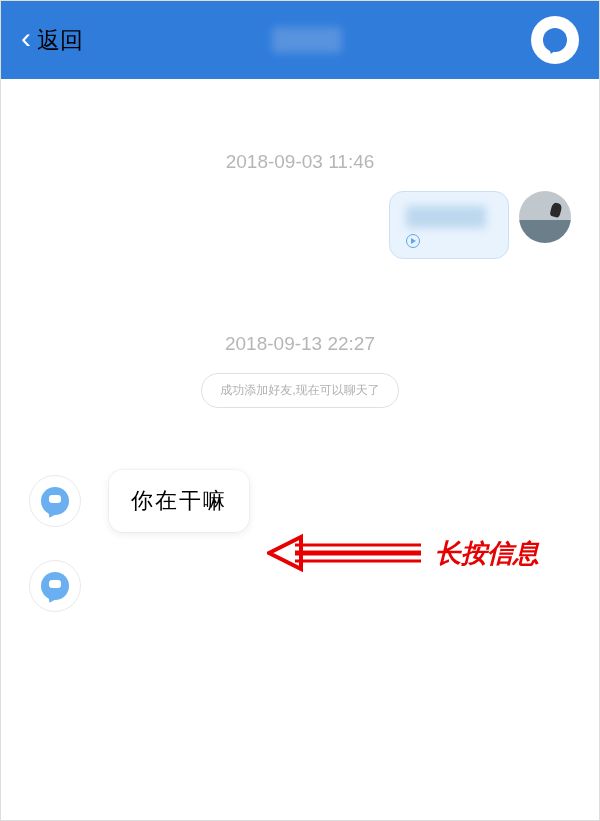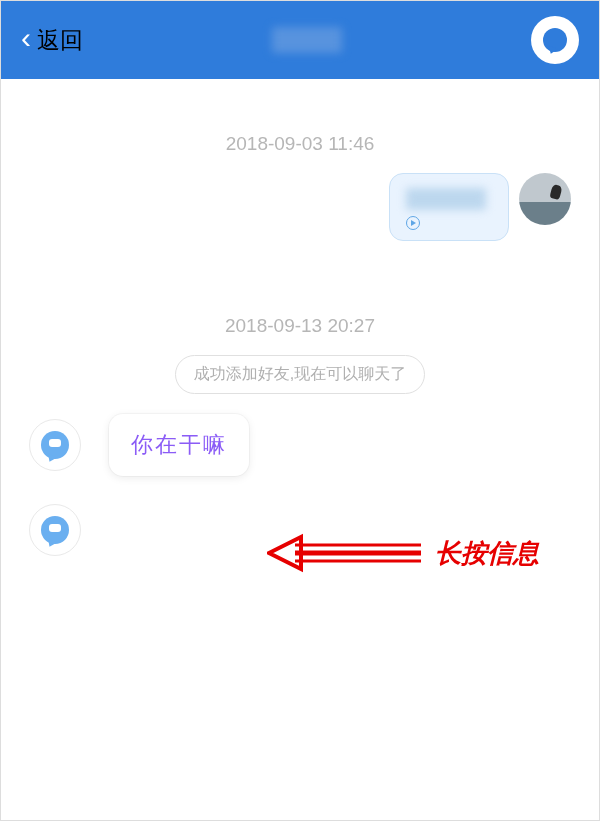--- a/index.html
+++ b/index.html
@@ -39,21 +39,21 @@
       content: "";
       position: absolute;
       bottom: -2px; left: 4px;
       width: 0; height: 0;
       border-left: 5px solid transparent;
       border-right: 5px solid transparent;
       border-top: 7px solid #2f7cdb;
       transform: rotate(20deg);
     }
     .chat-body {
-      padding: 18px 28px;
+      padding: 36px 28px;
       position: relative;
       height: calc(821px - 78px);
     }
     .timestamp {
       text-align: center;
       color: #b6b6b6;
       font-size: 19px;
       margin-top: 36px;
       margin-bottom: 18px;
     }
@@ -83,25 +83,25 @@
       position: absolute;
       top: 12px; right: 10px;
       width: 10px; height: 14px;
       background: #2a2a2a;
       border-radius: 40% 40% 30% 30%;
       transform: rotate(15deg);
     }
     .system-pill {
       display: block;
       width: fit-content;
-      margin: 0 auto 20px auto;
+      margin: 0 auto 62px auto;
       background: #fff;
       border: 1px solid #e0e0e0;
       color: #b0b0b0;
-      font-size: 16px;
+      font-size: 12px;
       padding: 8px 18px;
       border-radius: 20px;
     }
     .in-row { display: flex; align-items: center; gap: 28px; margin-bottom: 28px; }
     .avatar-in {
       width: 52px; height: 52px;
       background: #fff;
       border: 1px solid #e9e9e9;
       border-radius: 50%;
       display: flex; align-items: center; justify-content: center;
@@ -130,21 +130,21 @@
       border-right: 5px solid transparent;
       border-top: 7px solid #6aaff0;
       transform: rotate(25deg);
     }
     .in-bubble {
       background: #fff;
       border-radius: 14px;
       box-shadow: 0 2px 8px rgba(0,0,0,.08), 0 0 0 1px rgba(0,0,0,.03);
       padding: 16px 22px;
       font-size: 22px;
-      color: #8b5cf6;
+      color: #000000;
       letter-spacing: 2px;
     }
     .annotation {
       position: absolute;
       top: 452px;
       left: 266px;
       display: flex;
       align-items: center;
       pointer-events: none;
     }
@@ -178,21 +178,21 @@
     <div class="timestamp">2018-09-03 11:46</div>
 
     <div class="out-row">
       <div class="out-bubble">
         <div class="out-bubble-blur"></div>
         <div class="out-bubble-play"></div>
       </div>
       <div class="avatar-out"></div>
     </div>
 
-    <div class="timestamp second">2018-09-13 20:27</div>
+    <div class="timestamp second">2018-09-13 22:27</div>
 
     <div class="system-pill">成功添加好友,现在可以聊天了</div>
 
     <div class="in-row">
       <div class="avatar-in">
         <span class="avatar-in-inner"></span>
       </div>
       <div class="in-bubble">你在干嘛</div>
     </div>
 

